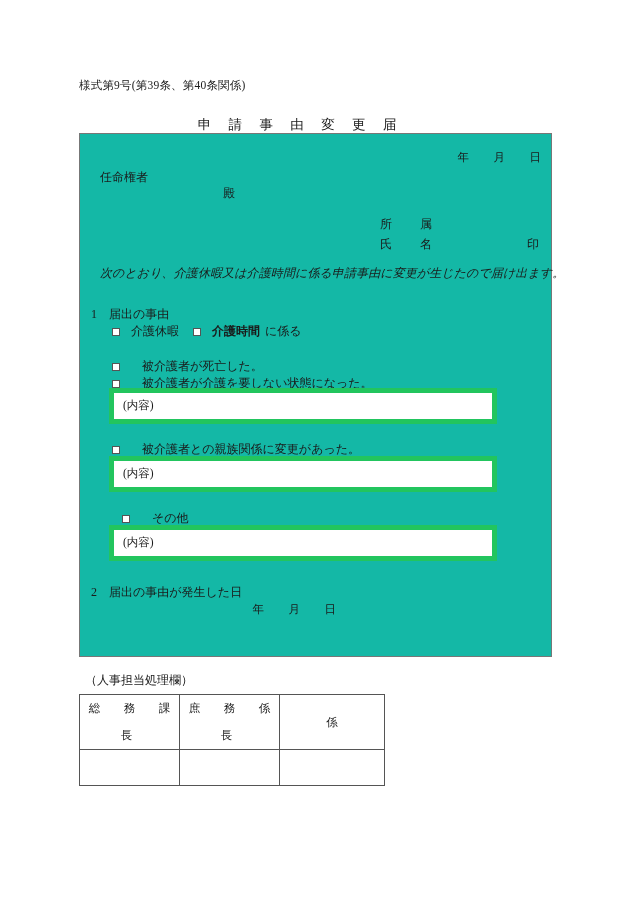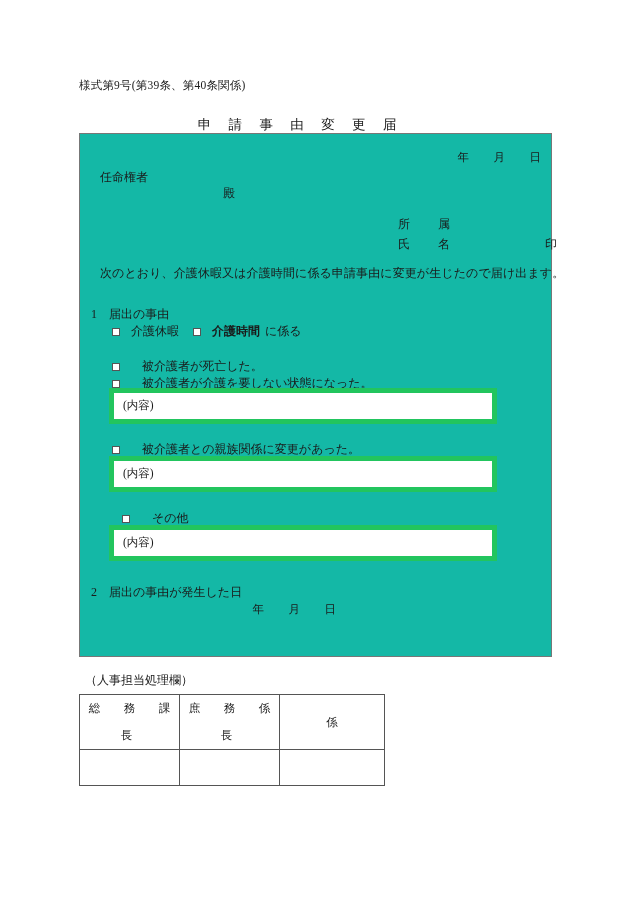--- a/index.html
+++ b/index.html
@@ -80,21 +80,21 @@
   .dono {
     position: absolute;
     left: 143px;
     top: 51px;
     font-size: 12px;
   }
 
   
   .attrib {
     position: absolute;
-    left: 318px;
+    left: 300px;
     top: 82px;
     font-size: 12px;
     width: 160px;
   }
   .attrib-row {
     position: relative;
     height: 20px;
     white-space: nowrap;
   }
   .attrib-row .lbl { letter-spacing: 8px; }
@@ -106,20 +106,21 @@
   }
 
   
   .statement {
     position: absolute;
     left: 20px;
     top: 131px;
     font-size: 12px;
     letter-spacing: 0.1px;
     white-space: nowrap;
+    font-style: italic;
   }
 
   
   .section {
     position: absolute;
     left: 11px;
     font-size: 12px;
     white-space: nowrap;
   }
   .section .num {

